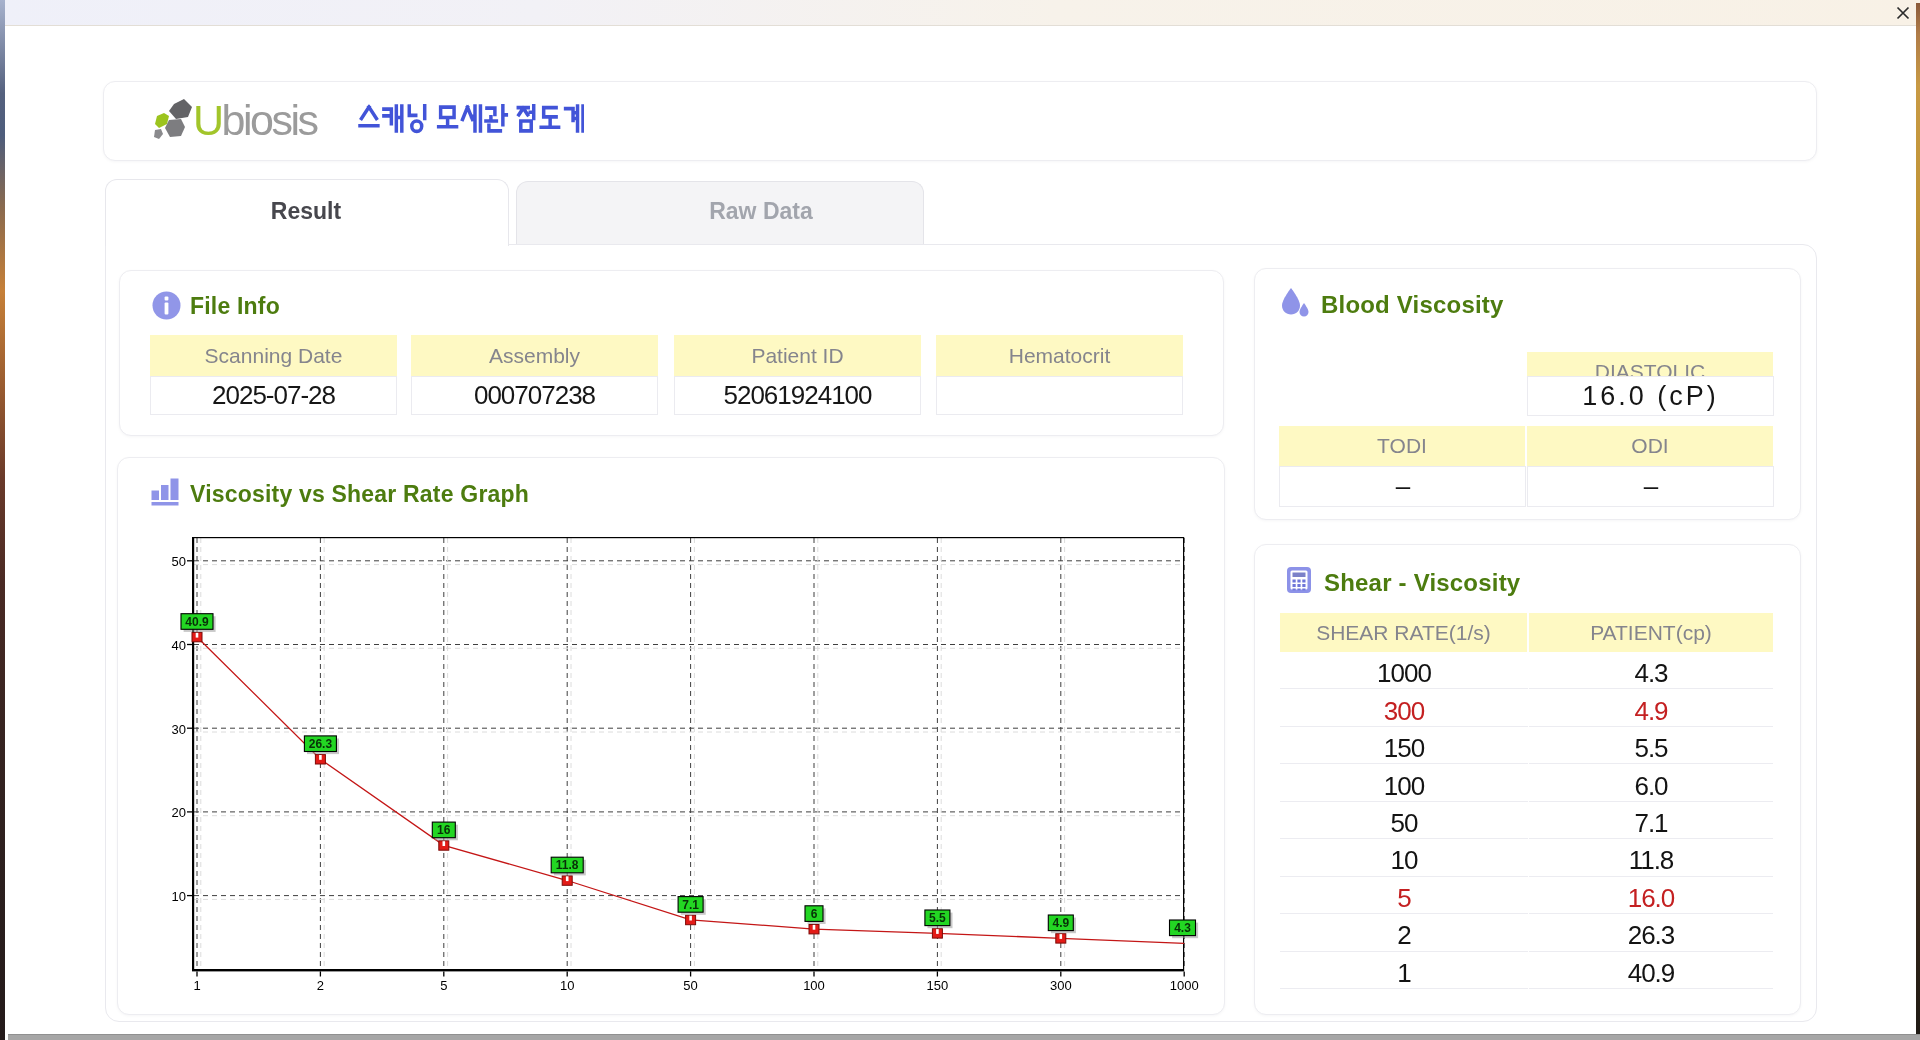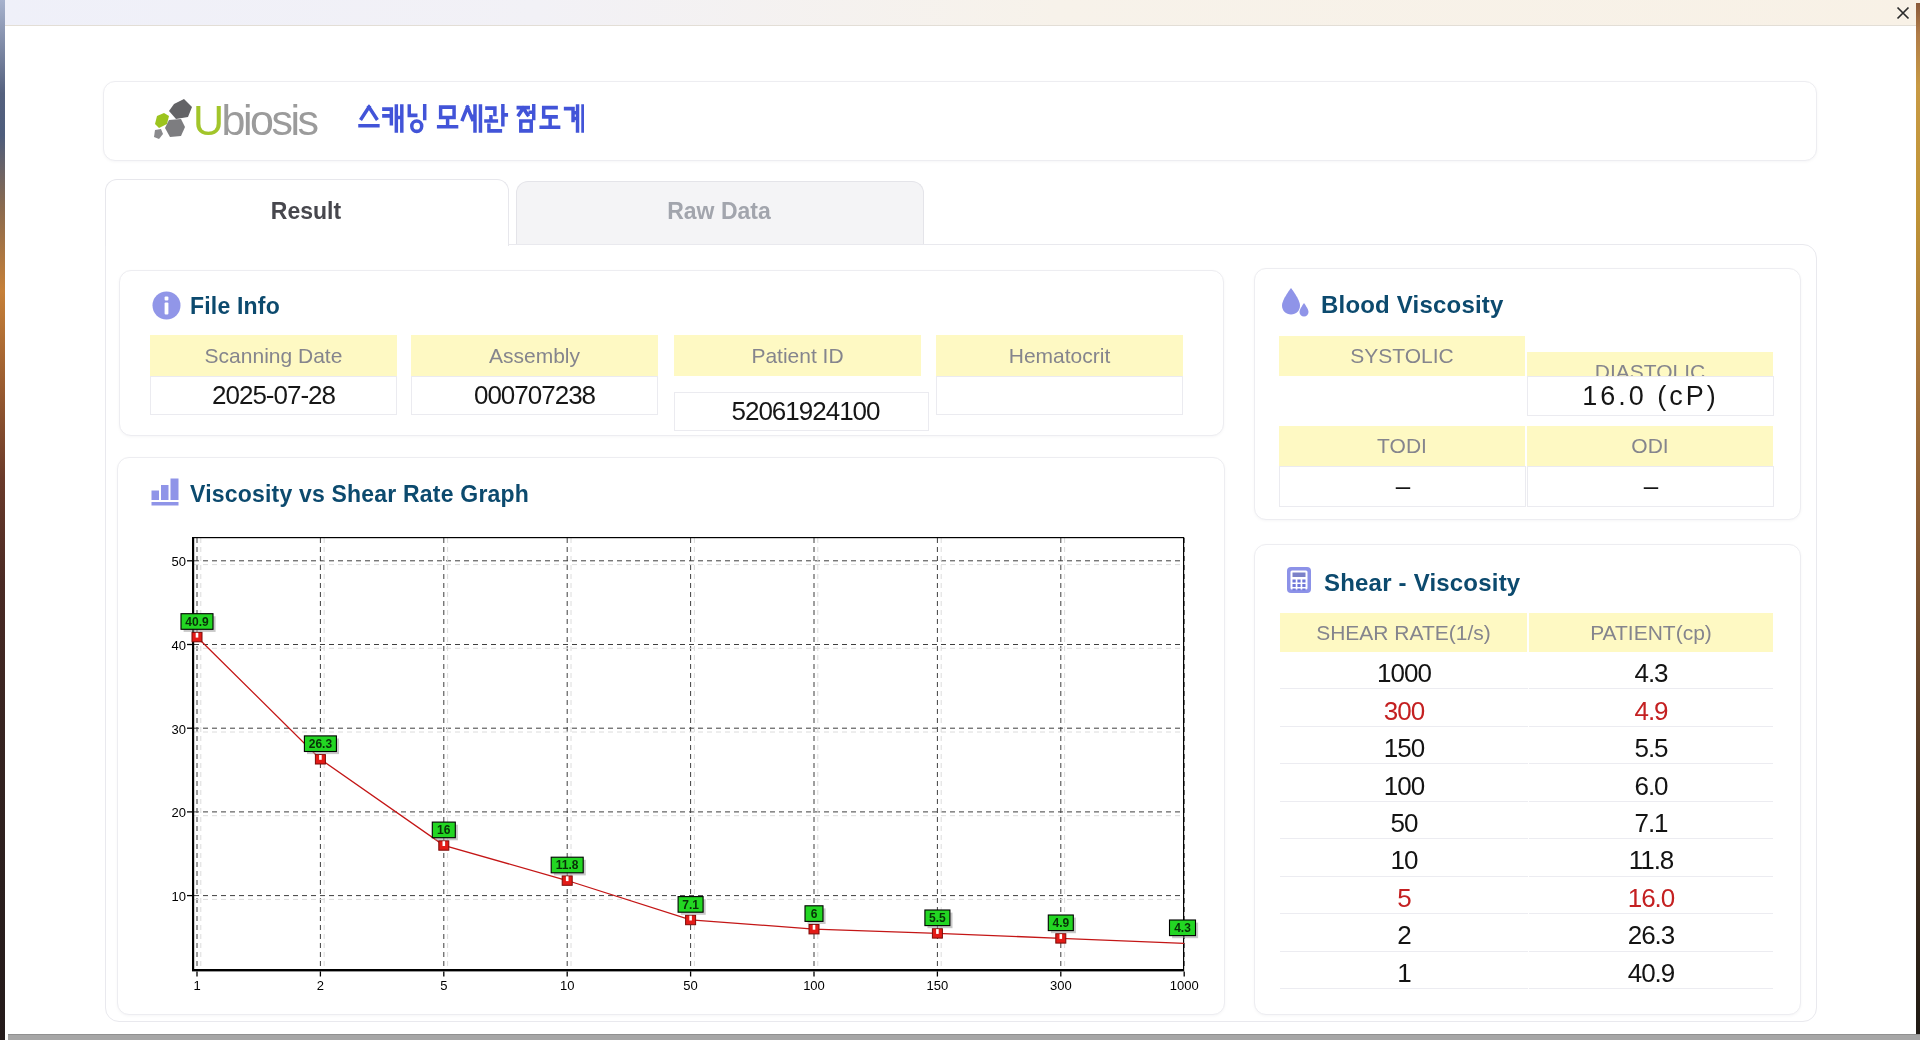--- a/index.html
+++ b/index.html
@@ -1,18 +1,18 @@
 <!DOCTYPE html>
 <html><head><meta charset="utf-8">
 <style>
 html,body{margin:0;padding:0;background:#fff;}
 #stage{position:relative;width:1920px;height:1040px;overflow:hidden;background:#fff;font-family:"Liberation Sans",sans-serif;text-align:center;}
 .abs{position:absolute;}
 .card{position:absolute;background:#fff;border:1px solid #ededf1;border-radius:12px;box-shadow:0 1px 3px rgba(20,20,40,.04);}
-.sect-title{position:absolute;font-weight:bold;font-size:23px;color:#0c4a6e;letter-spacing:.2px;}
+.sect-title{position:absolute;font-weight:bold;font-size:23px;color:#4d7c0f;letter-spacing:.2px;}
 .hcell{position:absolute;background:#fef9c3;color:#85858d;font-size:21px;display:flex;align-items:center;justify-content:center;}
 .srow{position:absolute;font-size:26px;letter-spacing:-1px;padding-top:7px;box-sizing:border-box;display:flex;align-items:center;justify-content:center;border-bottom:1px solid #ececf1;background:#fff;}
 .vcell{position:absolute;background:#fff;border:1px solid #ebebf0;color:#161616;font-size:26px;display:flex;align-items:center;justify-content:center;letter-spacing:-1px;}
 </style></head>
 <body>
 <div id="stage">
 
 <div class="abs" style="left:0;top:0;width:1920px;height:25px;background:linear-gradient(90deg,#eff0f9 0%,#f2f1f6 28%,#f7f2ea 55%,#f8f1e6 100%);border-bottom:1px solid #e3ded6;"></div>
 <svg class="abs" style="left:1895px;top:5px;" width="16" height="16" viewBox="0 0 16 16">
       <path d="M2.5 2.5 L13.5 13.5 M13.5 2.5 L2.5 13.5" stroke="#2b2b2b" stroke-width="1.7" fill="none"></path>
@@ -57,50 +57,49 @@
   <g transform="translate(182,0)">
           <path d="M17 3.5 H4.5 M4.5 3.5 V12.5 M4.5 12.5 H17 M11 15.5 V20.5 M2 22.5 H19.5"></path>
         </g>
   <g transform="translate(206,0)">
           <path d="M2.5 4.5 H10 M10 4.5 V16 M11 8.5 H14.5 M11 14 H14.5 M14.5 2 V26 M20 2 V26"></path>
         </g>
 </g>
 </svg>
 
 <div class="abs" style="left:516px;top:181px;width:406px;height:62px;background:#f4f4f6;border:1px solid #e4e4e9;border-bottom:none;border-radius:12px 12px 0 0;"></div>
-<div class="abs" style="left:516px;top:181px;width:406px;height:61px;font-weight:bold;font-size:23px;color:#a2a5ad;display:flex;align-items:center;justify-content:center;">Raw Data</div>
+<div class="abs" style="left:516px;top:181px;width:406px;height:61px;font-weight:bold;font-size:23px;color:#a2a5ad;display:flex;align-items:center;justify-content:center;padding-left:42px;">Raw Data</div>
 
 <div class="abs" style="left:105px;top:244px;width:1710px;height:776px;background:#fff;border:1px solid #e9e9ee;border-radius:0 14px 14px 14px;"></div>
 
 <div class="abs" style="left:105px;top:179px;width:402px;height:66px;background:#fff;border:1px solid #e7e7ec;border-bottom:none;border-radius:12px 12px 0 0;"></div>
 <div class="abs" style="left:105px;top:179px;width:402px;height:64px;font-weight:bold;font-size:23px;color:#47474d;display:flex;align-items:center;justify-content:center;">Result</div>
 
 <div class="card" style="left:119px;top:270px;width:1103px;height:164px;"></div>
 <svg class="abs" style="left:152px;top:291px" width="29" height="29" viewBox="0 0 29 29">
   <circle cx="14.5" cy="14.5" r="14" fill="#9196e8"></circle>
   <rect x="12.6" y="5.6" width="3.8" height="4" rx="1" fill="#fff"></rect>
   <rect x="12.6" y="11.6" width="3.8" height="12" rx="1" fill="#fff"></rect>
 </svg>
 <div class="sect-title" style="left:190px;top:293px;">File Info</div>
 <div class="hcell" style="left:150px;top:335px;width:247px;height:41px;">Scanning Date</div>
 <div class="hcell" style="left:411px;top:335px;width:247px;height:41px;">Assembly</div>
 <div class="hcell" style="left:674px;top:335px;width:247px;height:41px;">Patient ID</div>
 <div class="hcell" style="left:936px;top:335px;width:247px;height:41px;">Hematocrit</div>
 <div class="vcell" style="left:150px;top:376px;width:245px;height:37px;">2025-07-28</div>
 <div class="vcell" style="left:411px;top:376px;width:245px;height:37px;">000707238</div>
-<div class="vcell" style="left:674px;top:392px;width:245px;height:37px;padding-left:8px;">52061924100</div>
+<div class="vcell" style="left:674px;top:376px;width:245px;height:37px;">52061924100</div>
 <div class="vcell" style="left:936px;top:376px;width:245px;height:37px;"></div>
 
 <div class="card" style="left:1254px;top:268px;width:545px;height:250px;"></div>
 <svg class="abs" style="left:1278px;top:286px" width="36" height="36" viewBox="0 0 36 36">
   <path d="M13 2 C13 2 4 13.5 4 19.5 C4 24.7 8 28.5 13 28.5 C18 28.5 22 24.7 22 19.5 C22 13.5 13 2 13 2 Z" fill="#8f94e8"></path>
   <path d="M26 17 C26 17 21.5 23 21.5 26 C21.5 28.7 23.5 30.5 26 30.5 C28.5 30.5 30.5 28.7 30.5 26 C30.5 23 26 17 26 17 Z" fill="#8f94e8"></path>
 </svg>
 <div class="sect-title" style="left:1321px;top:291px;font-size:24px;">Blood Viscosity</div>
-<div class="hcell" style="left:1279px;top:336px;width:246px;height:40px;">SYSTOLIC</div>
 <div class="hcell" style="left:1527px;top:352px;width:246px;height:40px;">DIASTOLIC</div>
 <div class="vcell" style="left:1527px;top:376px;width:245px;height:38px;font-size:27px;letter-spacing:3px;">16.0 (cP)</div>
 <div class="hcell" style="left:1279px;top:426px;width:246px;height:40px;">TODI</div>
 <div class="hcell" style="left:1527px;top:426px;width:246px;height:40px;">ODI</div>
 <div class="vcell" style="left:1279px;top:466px;width:245px;height:39px;font-size:26px;">–</div>
 <div class="vcell" style="left:1527px;top:466px;width:245px;height:39px;font-size:26px;">–</div>
 
 <div class="card" style="left:1254px;top:544px;width:545px;height:469px;"></div>
 <svg class="abs" style="left:1286px;top:566px" width="26" height="28" viewBox="0 0 26 28">
   <rect x="1" y="1" width="24" height="26" rx="4" fill="#8c92e8"></rect>

